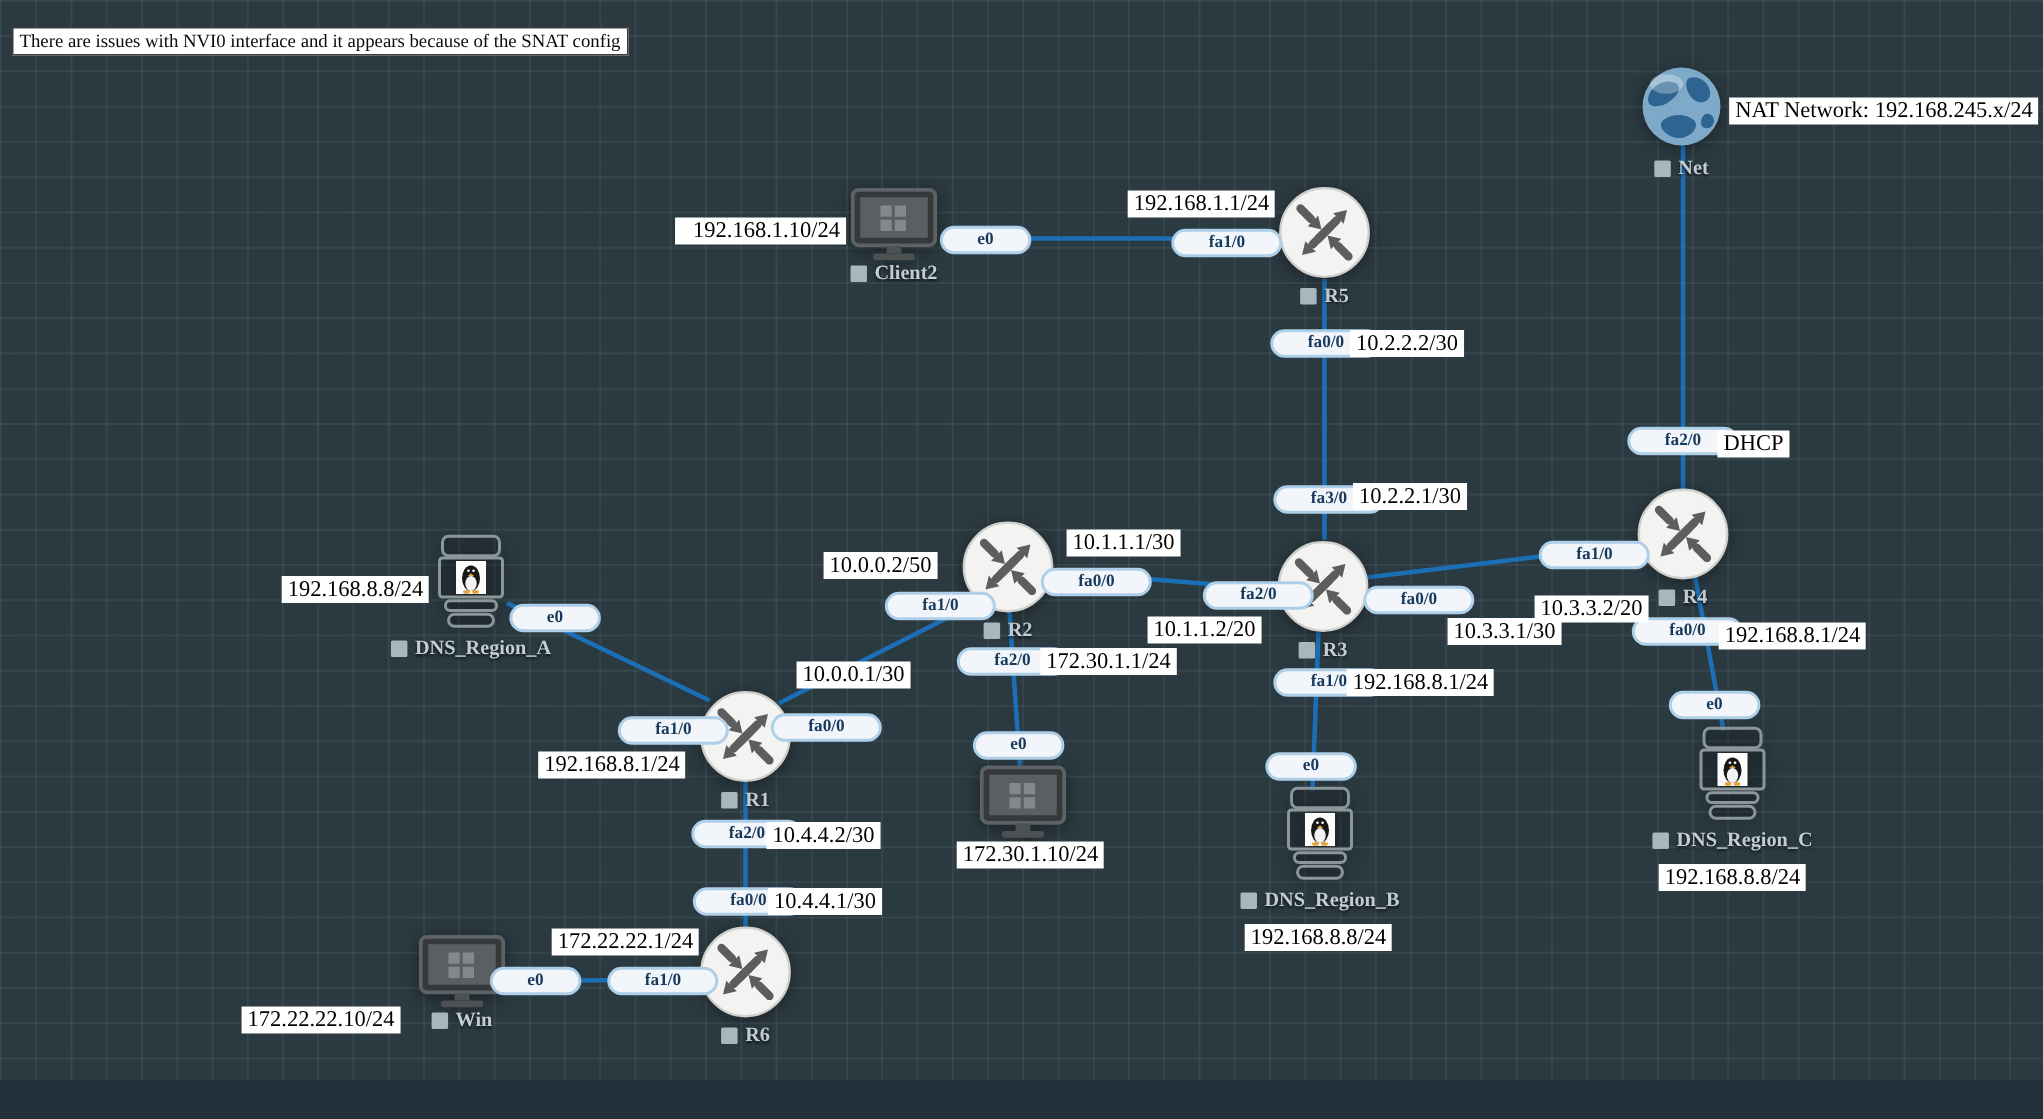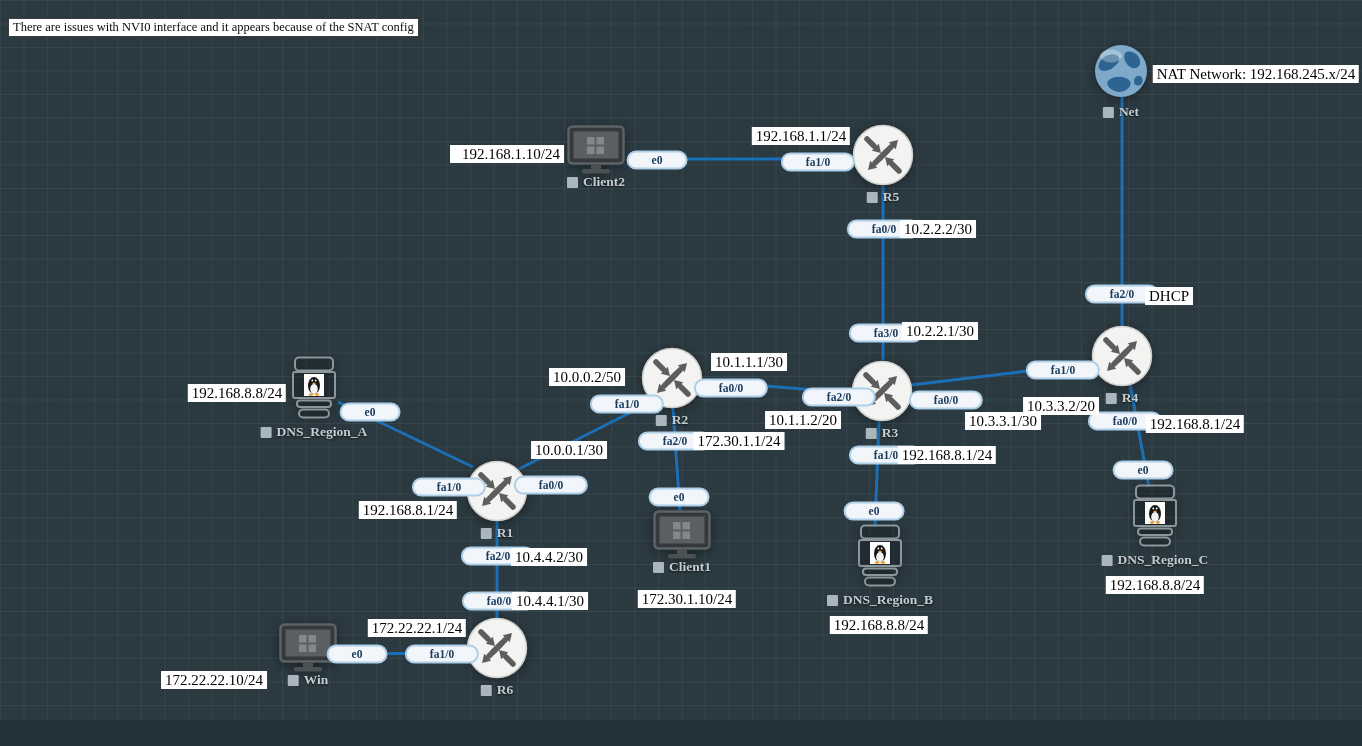--- a/index.html
+++ b/index.html
@@ -364,21 +364,21 @@
     <span class="iplabel" style="left: 803px; top: 420px;">10.1.1.2/20</span>
     <span class="iplabel" style="left: 587px; top: 377px;">10.0.0.2/50</span>
     <span class="iplabel" style="left: 521px; top: 450px; margin-left: 48px;">10.0.0.1/30</span>
     <span class="iplabel" style="left: 739px; top: 441px;">172.30.1.1/24</span>
     <span class="iplabel" style="left: 1003px; top: 421px;">10.3.3.1/30</span>
     <span class="iplabel" style="left: 1061px; top: 406px;">10.3.3.2/20</span>
     <span class="iplabel" style="left: 947px; top: 455px;">192.168.8.1/24</span>
     <span class="iplabel" style="left: 1195px; top: 424px;">192.168.8.1/24</span>
     <span class="iplabel" style="left: 237px; top: 393px;">192.168.8.8/24</span>
     <span class="iplabel" style="left: 408px; top: 510px;">192.168.8.1/24</span>
-    <span class="iplabel" style="left: 687px; top: 599px;">172.30.1.10/24</span>
+    <span class="iplabel" style="left: 687px; top: 570px;">172.30.1.10/24</span>
     <span class="iplabel" style="left: 879px; top: 625px;">192.168.8.8/24</span>
     <span class="iplabel" style="left: 1155px; top: 585px;">192.168.8.8/24</span>
     <span class="iplabel" style="left: 549px; top: 557px;">10.4.4.2/30</span>
     <span class="iplabel" style="left: 550px; top: 601px;">10.4.4.1/30</span>
     <span class="iplabel" style="left: 214px; top: 644px; margin-top: 36px;">172.22.22.10/24</span>
     <span class="iplabel" style="left: 417px; top: 628px;">172.22.22.1/24</span>
     <span class="iplabel" style="left: 1169px; top: 296px;">DHCP</span>
     <span class="iplabel" style="left: 1256px; top: 74px;">NAT Network: 192.168.245.x/24</span>
   </div>
 

